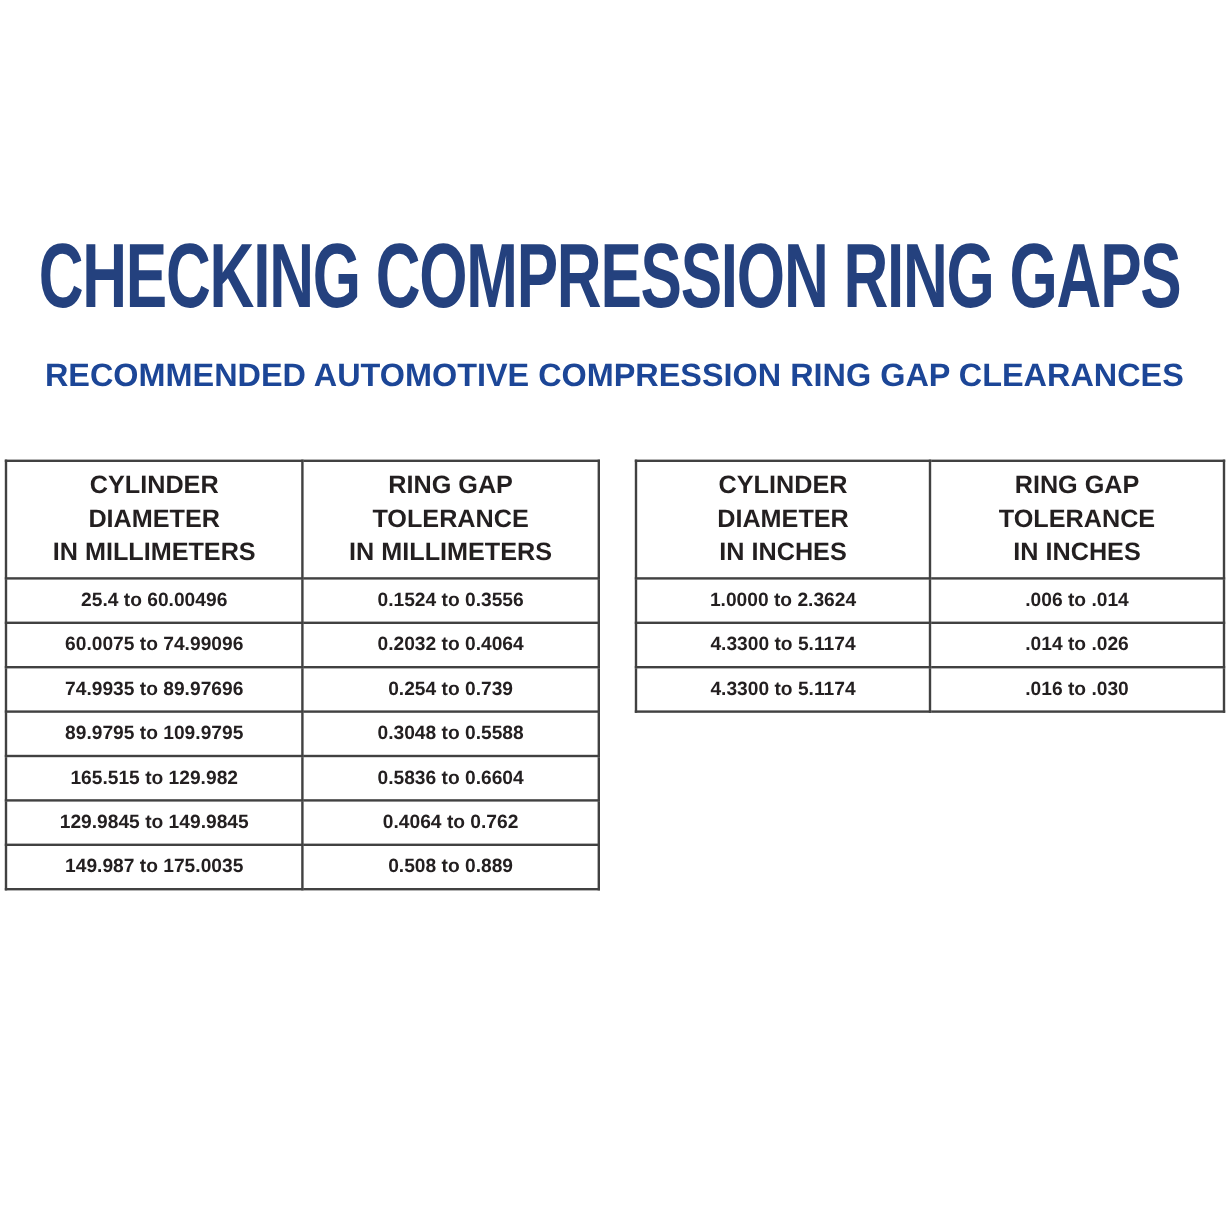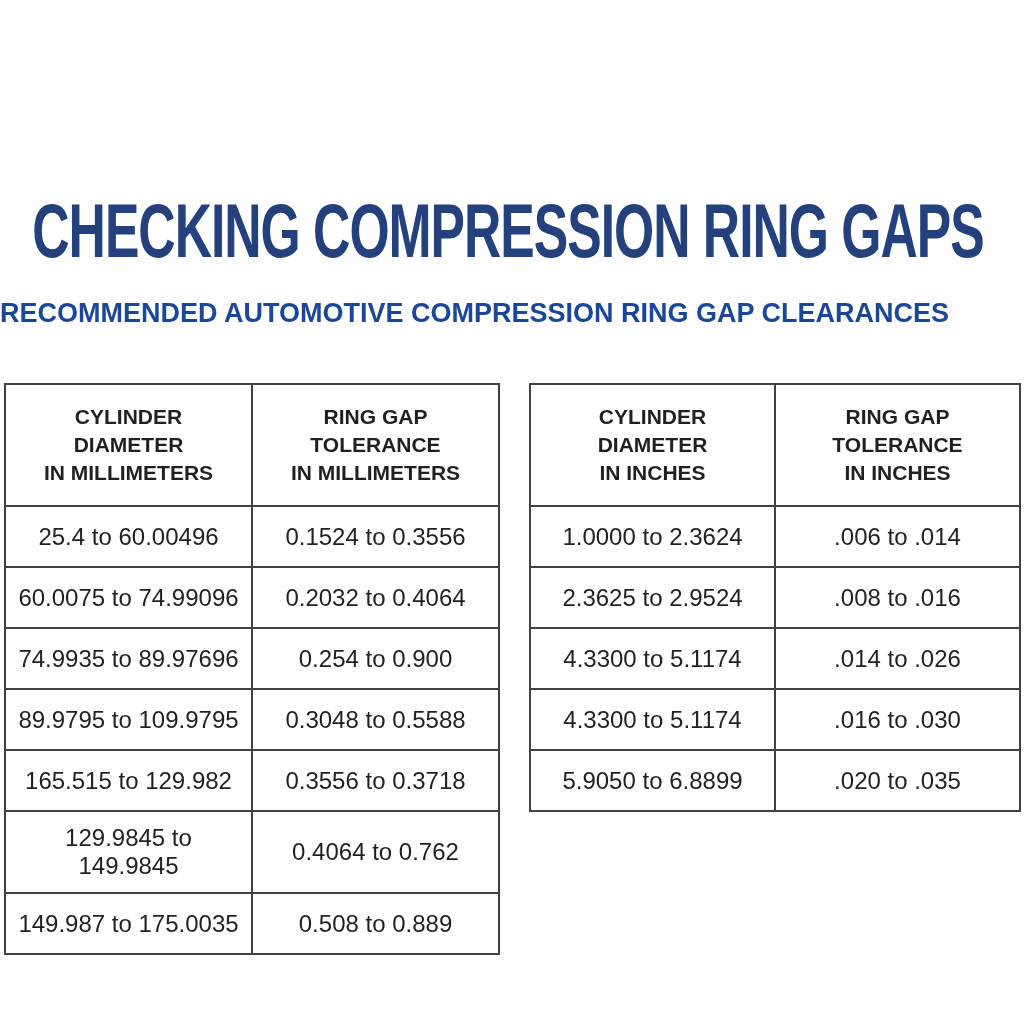--- a/index.html
+++ b/index.html
@@ -27,21 +27,21 @@
     line-height: 1;
     letter-spacing: -1.5px;
     color: #24417e;
     transform: translateX(-50%) scaleX(0.68);
   }
   .subtitle {
     position: absolute;
     top: 297px;
     left: 0;
     width: 1024px;
-    text-align: left;
+    text-align: center;
     font-weight: bold;
     font-size: 27px;
     line-height: 1.2;
     letter-spacing: 0px;
     color: #1c4697;
     white-space: nowrap;
   }
   table.gap-table {
     position: absolute;
     top: 383px;
@@ -50,33 +50,33 @@
     background: #ffffff;
   }
   table.gap-table.left  { left: 4px;   width: 496px; }
   table.gap-table.right { left: 529px; width: 492px; }
   table.gap-table th,
   table.gap-table td {
     border: 2px solid #414141;
     text-align: center;
     vertical-align: middle;
     color: #231f20;
-    padding: 12px;
+    padding: 0;
     width: 50%;
   }
   table.gap-table th {
     height: 96px;
     font-size: 21px;
     font-weight: bold;
     line-height: 1.32;
   }
   table.gap-table td {
     height: 35px;
-    font-size: 24px;
-    font-weight: normal;
+    font-size: 16px;
+    font-weight: bold;
   }
 </style>
 </head>
 <body>
 
 <div class="page">
 
   <div class="main-title">CHECKING COMPRESSION RING GAPS</div>
 
   <div class="subtitle">RECOMMENDED AUTOMOTIVE COMPRESSION RING GAP CLEARANCES</div>
@@ -100,29 +100,29 @@
       <tr>
         <td>25.4 to 60.00496</td>
         <td>0.1524 to 0.3556</td>
       </tr>
       <tr>
         <td>60.0075 to 74.99096</td>
         <td>0.2032 to 0.4064</td>
       </tr>
       <tr>
         <td>74.9935 to 89.97696</td>
-        <td>0.254 to 0.900</td>
+        <td>0.254 to 0.739</td>
       </tr>
       <tr>
         <td>89.9795 to 109.9795</td>
         <td>0.3048 to 0.5588</td>
       </tr>
       <tr>
         <td>165.515 to 129.982</td>
-        <td>0.3556 to 0.3718</td>
+        <td>0.5836 to 0.6604</td>
       </tr>
       <tr>
         <td>129.9845 to 149.9845</td>
         <td>0.4064 to 0.762</td>
       </tr>
       <tr>
         <td>149.987 to 175.0035</td>
         <td>0.508 to 0.889</td>
       </tr>
     </tbody>
@@ -142,31 +142,23 @@
           <div>IN INCHES</div>
         </th>
       </tr>
     </thead>
     <tbody>
       <tr>
         <td>1.0000 to 2.3624</td>
         <td>.006 to .014</td>
       </tr>
       <tr>
-        <td>2.3625 to 2.9524</td>
-        <td>.008 to .016</td>
-      </tr>
-      <tr>
         <td>4.3300 to 5.1174</td>
         <td>.014 to .026</td>
       </tr>
       <tr>
         <td>4.3300 to 5.1174</td>
         <td>.016 to .030</td>
       </tr>
-      <tr>
-        <td>5.9050 to 6.8899</td>
-        <td>.020 to .035</td>
-      </tr>
     </tbody>
   </table>
 
 </div>
 
 </body></html>

